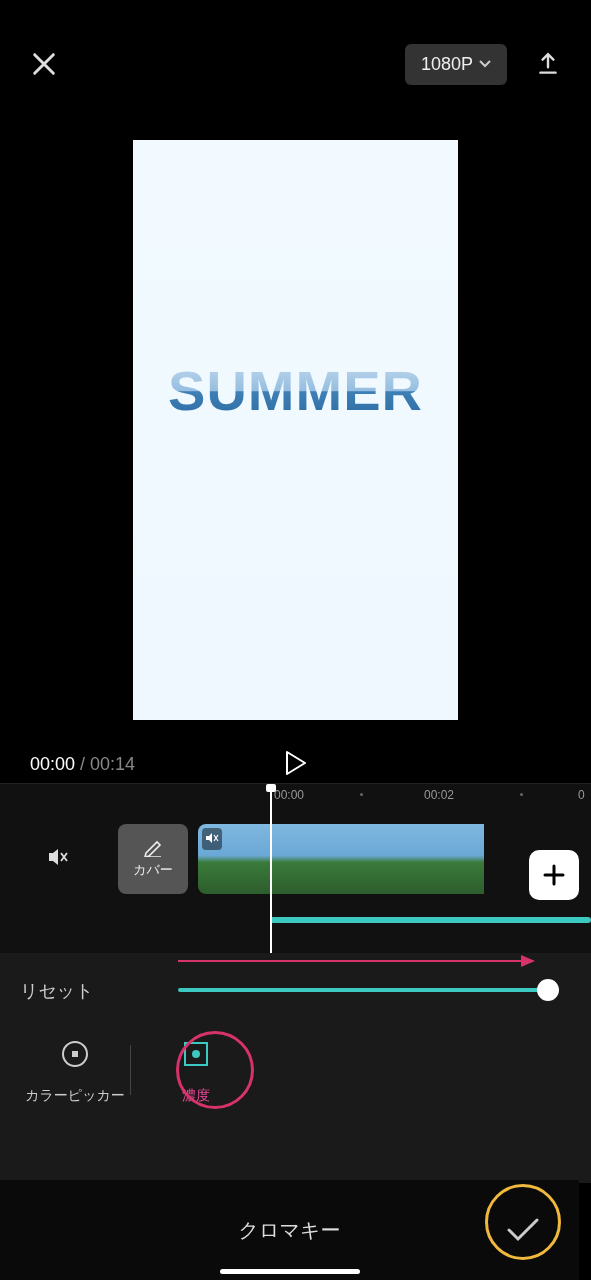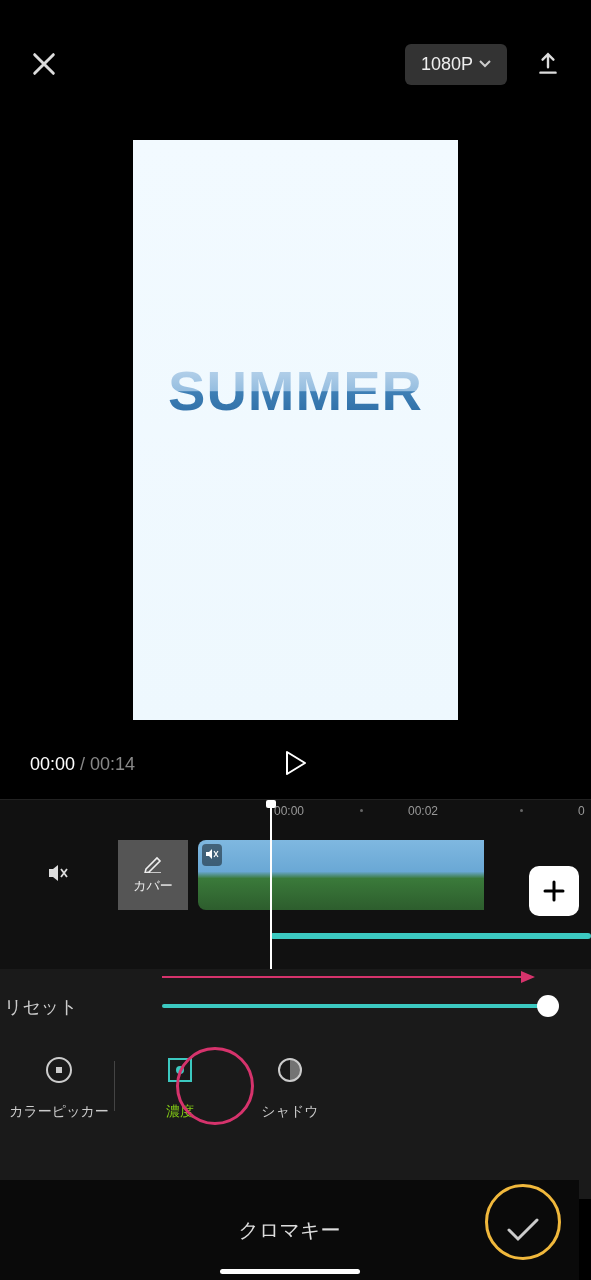--- a/index.html
+++ b/index.html
@@ -54,21 +54,21 @@
   background: linear-gradient(180deg,#c5dbef 0%,#96bee0 50%,#3e7fb5 52%,#2a6aa3 100%);
   -webkit-background-clip: text;
   background-clip: text;
   color: transparent;
   font-family: Impact, Arial Black, sans-serif;
   margin-top: -80px;
 }
 .playbar {
   display: flex;
   align-items: center;
-  padding: 14px 30px 24px 30px;
+  padding: 14px 30px 8px 30px;
   position: relative;
 }
 .time { font-size: 18px; }
 .time .total { color: #888; }
 .play-icon {
   position: absolute;
   left: 50%;
   transform: translateX(-50%);
   cursor: pointer;
 }
@@ -86,21 +86,21 @@
   color: #999;
 }
 .ruler-tick { position: absolute; top: 4px; }
 .ruler-dot { position: absolute; top: 9px; width: 3px; height: 3px; background: #666; border-radius: 50%; }
 .track-row { display: flex; align-items: center; height: 85px; margin-top: 6px; }
 .mute-area { width: 118px; text-align: center; font-size: 11px; color: #ddd; line-height: 1.3; }
 .mute-area svg { display: block; margin: 0 auto 4px auto; }
 .cover-btn {
   width: 70px; height: 70px;
   background: #555;
-  border-radius: 0;
+  border-radius: 8px;
   display: flex;
   flex-direction: column;
   align-items: center;
   justify-content: center;
   font-size: 13px;
   color: #eee;
   gap: 4px;
   margin-right: 10px;
 }
 .clips { display: flex; gap: 0; position: relative; flex: 1; }
@@ -143,21 +143,21 @@
 .playhead::before {
   content: '';
   position: absolute;
   top: 0; left: -4px;
   width: 10px; height: 8px;
   background: #fff;
   border-radius: 2px;
 }
 .controls {
   background: #1a1a1a;
-  padding: 18px 20px 30px 4px;
+  padding: 18px 20px 30px 20px;
   height: 230px;
   position: relative;
 }
 .reset-row { display: flex; align-items: center; gap: 18px; height: 40px; margin-bottom: 28px; }
 .reset-label { font-size: 18px; color: #ccc; width: 140px; }
 .slider-area { flex: 1; position: relative; height: 30px; margin-right: 20px; }
 .arrow-annot {
   position: absolute;
   top: -16px; left: 0; right: 18px;
   height: 2px;
@@ -186,21 +186,21 @@
   border-radius: 50%;
   cursor: pointer;
 }
 .options { display: flex; align-items: flex-start; gap: 0; }
 .opt {
   display: flex; flex-direction: column; align-items: center;
   gap: 18px; font-size: 14px; color: #ccc;
   width: 110px;
   cursor: pointer;
 }
-.opt.active { color: #84cc16; }
+.opt.active { color: #ec4899; }
 .opt-icon { width: 30px; height: 30px; display: flex; align-items: center; justify-content: center; }
 .divider { width: 1px; height: 50px; background: #444; margin: 6px 10px 0 0; }
 .circle-annot {
   position: absolute;
   border: 3px solid #d6336c;
   border-radius: 50%;
   pointer-events: none;
 }
 .circle1 { left: 176px; top: 78px; width: 78px; height: 78px; }
 .bottom-bar {
@@ -275,21 +275,21 @@
     <svg width="24" height="26">
         <path d="M3 2 L21 13 L3 24 Z" fill="none" stroke="#fff" stroke-width="2" stroke-linejoin="round"></path>
       </svg>
   </div>
 </div>
 
 <div class="timeline">
   <div class="time-ruler">
     <span class="ruler-tick" style="left:274px">00:00</span>
     <span class="ruler-dot" style="left:360px"></span>
-    <span class="ruler-tick" style="left:408px">00:02</span>
+    <span class="ruler-tick" style="left:424px">00:02</span>
     <span class="ruler-dot" style="left:520px"></span>
     <span class="ruler-tick" style="left:578px">0</span>
   </div>
   <div class="track-row">
     <div class="mute-area">
       <svg width="24" height="20">
           <path d="M2 6 L6 6 L11 2 L11 18 L6 14 L2 14 Z" fill="#ddd"></path>
           <path d="M14 6 L20 14 M20 6 L14 14" stroke="#ddd" stroke-width="1.8"></path>
         </svg>
     </div>
@@ -345,29 +345,20 @@
     <div class="divider"></div>
     <div class="opt active">
       <div class="opt-icon">
         <svg width="26" height="26">
             <rect x="2" y="2" width="22" height="22" stroke="#3cc9c1" stroke-width="2" fill="none"></rect>
             <circle cx="13" cy="13" r="4" fill="#3cc9c1"></circle>
           </svg>
       </div>
       <span>濃度</span>
     </div>
-    <div class="opt">
-      <div class="opt-icon">
-        <svg width="28" height="28">
-            <circle cx="14" cy="14" r="11" stroke="#ccc" stroke-width="2" fill="none"></circle>
-            <path d="M14 3 A11 11 0 0 1 14 25" fill="#ccc" opacity="0.5"></path>
-          </svg>
-      </div>
-      <span>シャドウ</span>
-    </div>
   </div>
   <div class="circle-annot circle1"></div>
 </div>
 
 <div class="bottom-bar">
   <div class="bottom-title">クロマキー</div>
   <div class="confirm-btn">
     <svg width="34" height="26">
         <path d="M3 13 L12 22 L31 3" stroke="#ccc" stroke-width="3" fill="none" stroke-linecap="round"></path>
       </svg>

